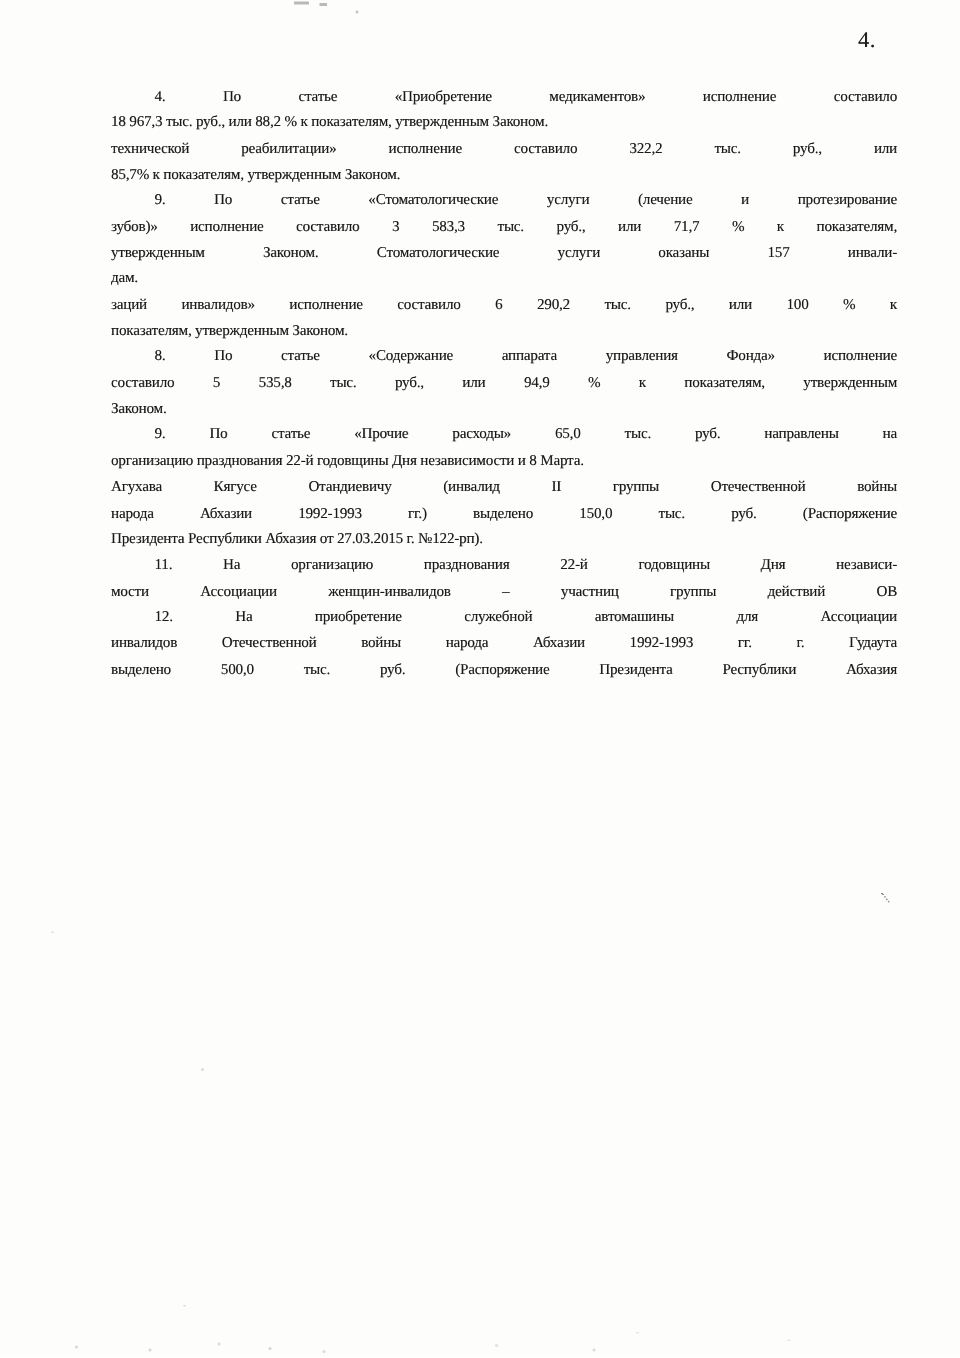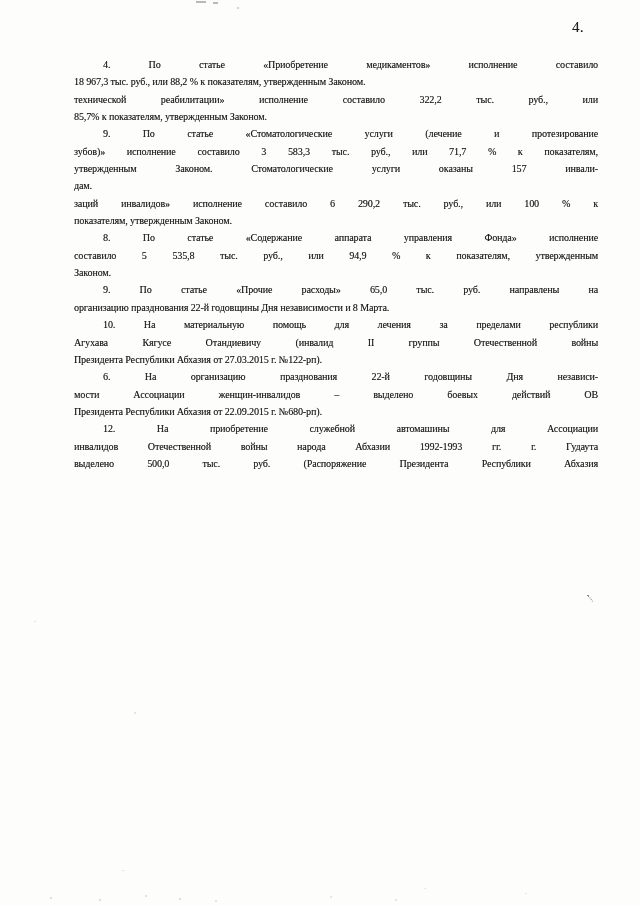--- a/index.html
+++ b/index.html
@@ -93,28 +93,27 @@
       <div class="paragraph">
         <div class="line first">8. По статье «Содержание аппарата управления Фонда» исполнение</div>
         <div class="line">составило 5 535,8 тыс. руб., или 94,9 % к показателям, утвержденным</div>
         <div class="line last">Законом.</div>
       </div>
       <div class="paragraph">
         <div class="line first">9. По статье «Прочие расходы» 65,0 тыс. руб. направлены на</div>
         <div class="line last">организацию празднования 22-й годовщины Дня независимости и 8 Марта.</div>
       </div>
       <div class="paragraph">
-        <div class="line first">10. На материальную помощь для лечения за пределами республики</div>
         <div class="line">Агухава Кягусе Отандиевичу (инвалид II группы Отечественной войны</div>
+        <div class="line">народа Абхазии 1992-1993 гг.) выделено 150,0 тыс. руб. (Распоряжение</div>
         <div class="line last">Президента Республики Абхазия от 27.03.2015 г. №122-рп).</div>
       </div>
       <div class="paragraph">
-        <div class="line first">6. На организацию празднования 22-й годовщины Дня независи-</div>
-        <div class="line">мости Ассоциации женщин-инвалидов – выделено боевых действий ОВ</div>
-        <div class="line last">Президента Республики Абхазия от 22.09.2015 г. №680-рп).</div>
+        <div class="line first">11. На организацию празднования 22-й годовщины Дня независи-</div>
+        <div class="line">мости Ассоциации женщин-инвалидов – участниц группы действий ОВ</div>
       </div>
       <div class="paragraph">
         <div class="line first">12. На приобретение служебной автомашины для Ассоциации</div>
         <div class="line">инвалидов Отечественной войны народа Абхазии 1992-1993 гг. г. Гудаута</div>
         <div class="line">выделено 500,0 тыс. руб. (Распоряжение Президента Республики Абхазия</div>
       </div>
     </div>
 
   <div class="dash" style="left:196px; top:1px; width:10px; height:2px;"></div>
   <div class="dash" style="left:213px; top:2px; width:5px; height:2px;"></div>

